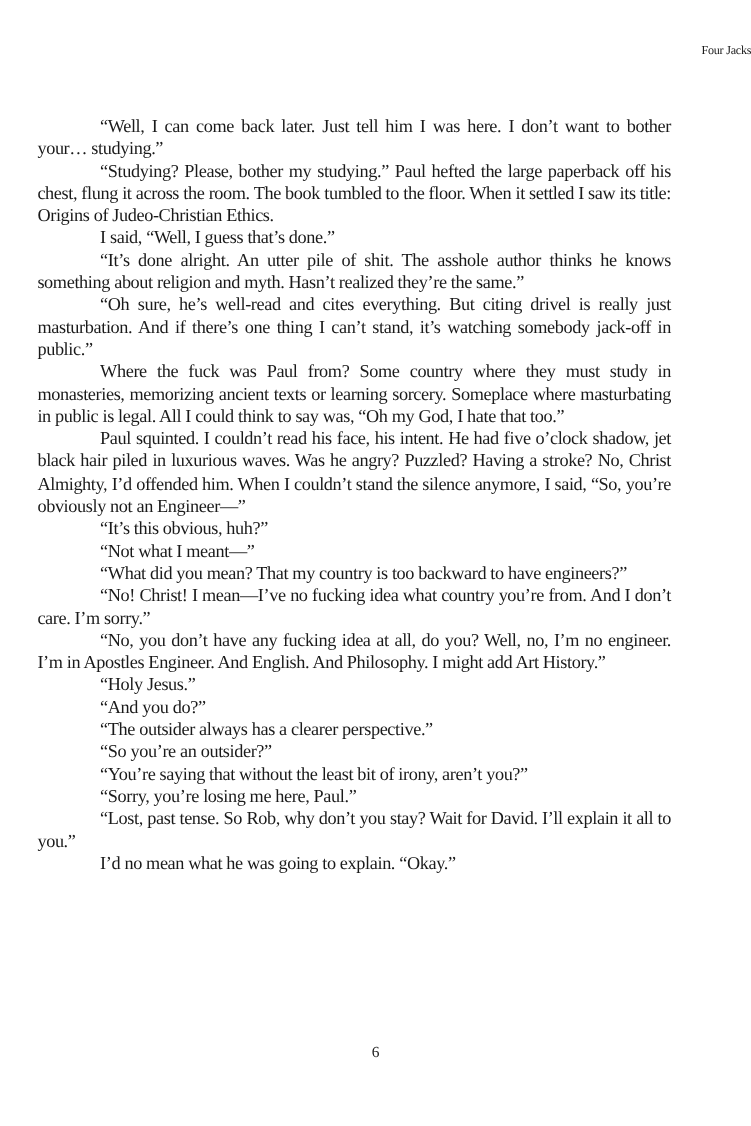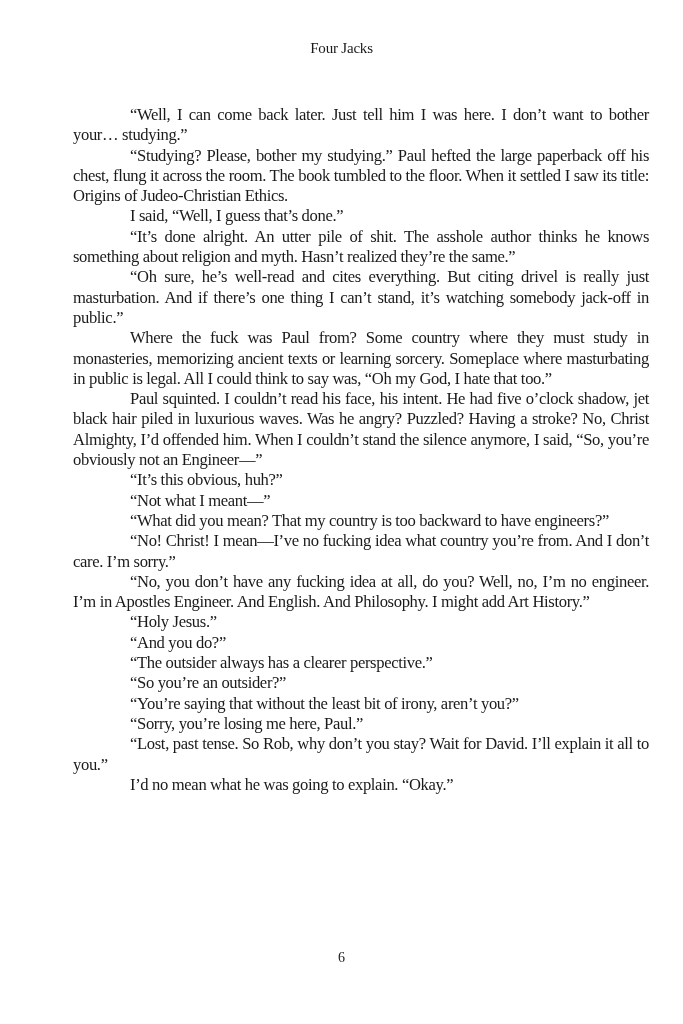--- a/index.html
+++ b/index.html
@@ -1,21 +1,21 @@
 <!DOCTYPE html>
 <html><head>
 <meta charset="utf-8">
 <style>
   html, body { margin: 0; padding: 0; background: #ffffff; }
   body { width: 683px; height: 1024px; position: relative; overflow: hidden;
          font-family: "Liberation Serif", "DejaVu Serif", serif; color: #1a1a1a; }
-  .header { position: absolute; top: 40px; left: 0; width: 683px; text-align: center;
-            font-size: 15px; letter-spacing: -0.2px; }
+  .header { position: absolute; top: 40px; left: 0; width: 683px; text-align: right;
+            font-size: 11px; letter-spacing: -0.2px; }
   .body-text { position: absolute; top: 105px; left: 34px; width: 576px;
-               font-size: 16.6px; line-height: 20.3px; letter-spacing: -0.35px; margin-left: 39px; }
+               font-size: 16.6px; line-height: 20.3px; letter-spacing: -0.35px; }
   .para { margin: 0; text-indent: 57px; text-align: justify; }
   .em { }
   .footer { position: absolute; top: 950px; left: 0; width: 683px; text-align: center;
             font-size: 14px; }
 </style>
 </head>
 <body>
 
 <div class="header">Four Jacks</div>
 

